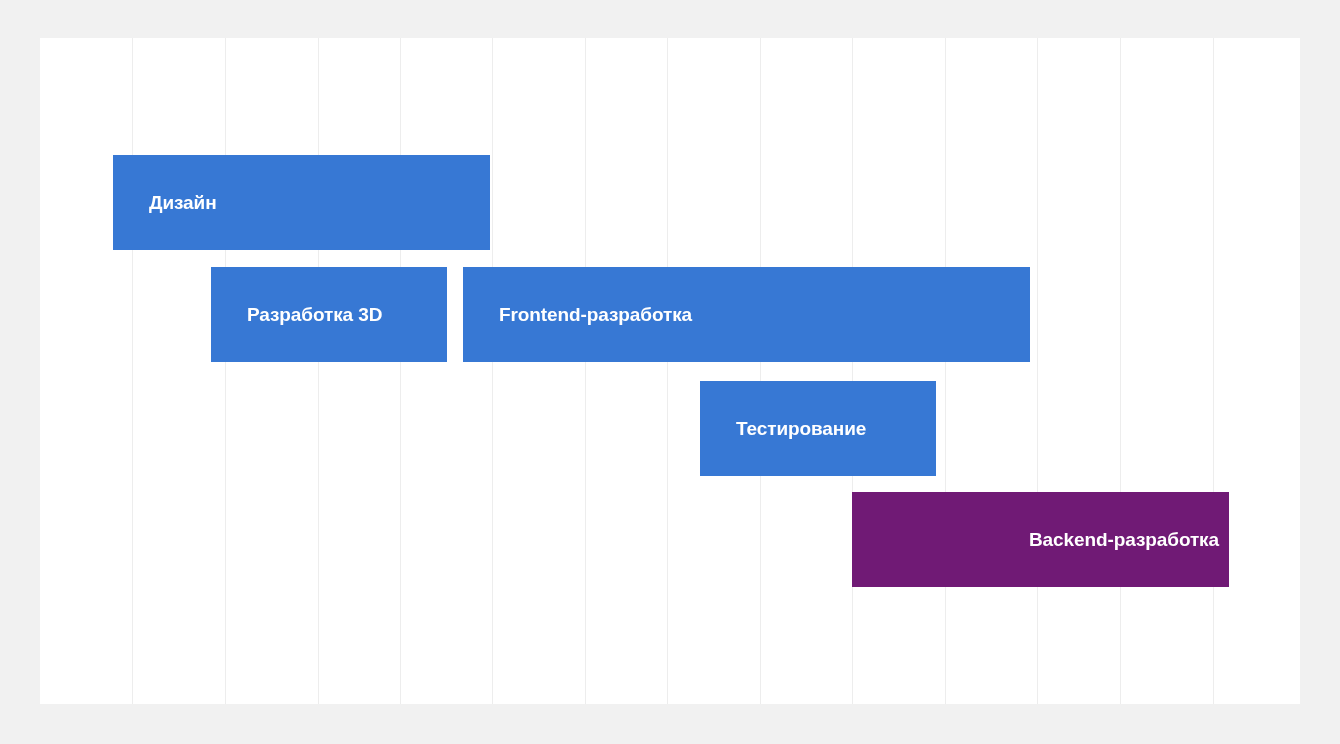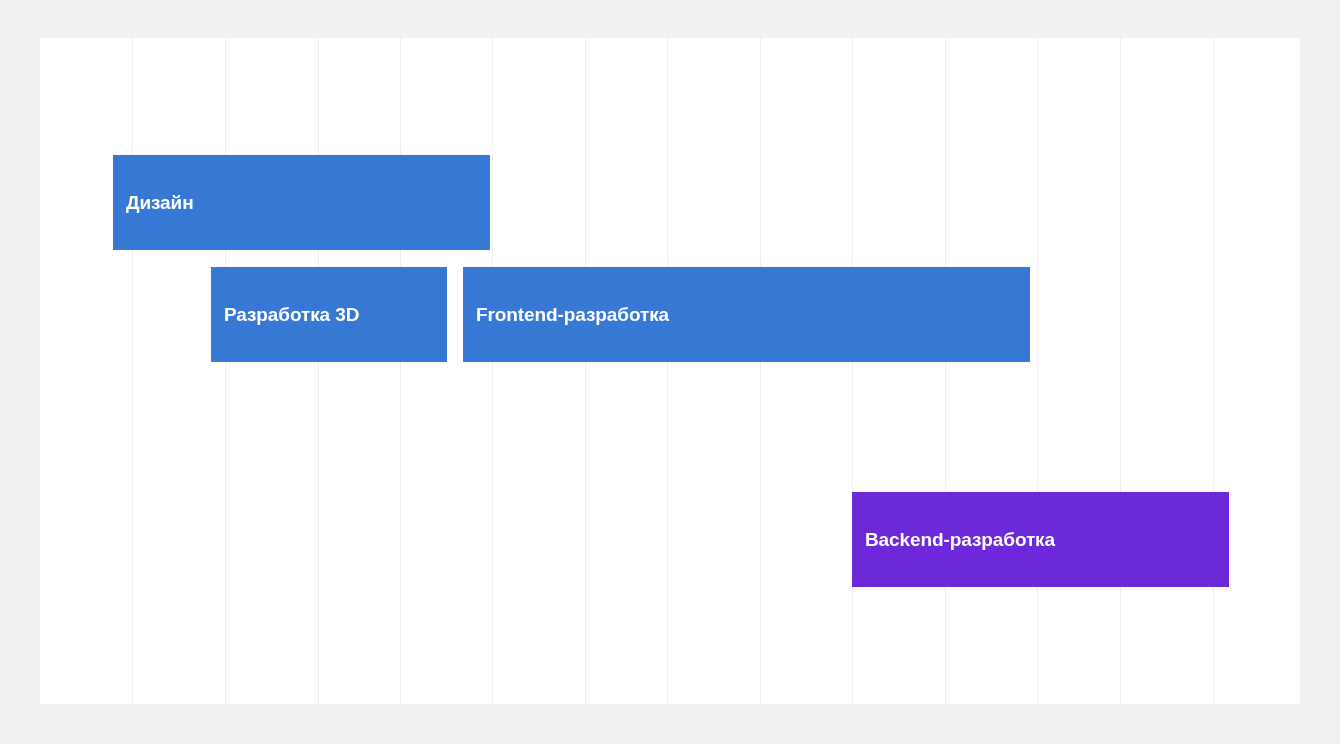--- a/index.html
+++ b/index.html
@@ -57,21 +57,21 @@
     width: 100%;
     height: 100%;
   }
   .task-bar {
     position: absolute;
     height: 95px;
     background: #3778D4;
     display: flex;
     align-items: center;
     box-sizing: border-box;
-    padding-left: 13px;
+    padding-left: 36px;
     padding-right: 10px;
   }
   .task-bar-label {
     color: #FFFFFF;
     font-family: "Liberation Sans", sans-serif;
     font-size: 19px;
     font-weight: bold;
     letter-spacing: -0.1px;
     white-space: nowrap;
     line-height: 1;
@@ -103,20 +103,23 @@
     <div id="bars-layer">
         <div class="task-bar" style="left: 73px; top: 117px; width: 377px; height: 95px; background: rgb(55, 120, 212);">
           <span class="task-bar-label" style="color: rgb(255, 255, 255);">Дизайн</span>
         </div>
         <div class="task-bar" style="left: 171px; top: 229px; width: 236px; height: 95px; background: rgb(55, 120, 212); align-items: center;">
           <span class="task-bar-label" style="color: rgb(255, 255, 255);">Разработка 3D</span>
         </div>
         <div class="task-bar" style="left: 423px; top: 229px; width: 567px; height: 95px; background: rgb(55, 120, 212);">
           <span class="task-bar-label" style="color: rgb(255, 255, 255); text-align: right;">Frontend-разработка</span>
         </div>
-        <div class="task-bar" style="left: 812px; top: 454px; width: 377px; height: 95px; background: #6d28d9;">
+        <div class="task-bar" style="left: 660px; top: 343px; width: 236px; height: 95px; background: rgb(55, 120, 212);">
+          <span class="task-bar-label" style="color: rgb(255, 255, 255);">Тестирование</span>
+        </div>
+        <div class="task-bar" style="left: 812px; top: 454px; width: 377px; height: 95px; background: #701a75; justify-content: flex-end;">
           <span class="task-bar-label" style="color: rgb(255, 255, 255);">Backend-разработка</span>
         </div>
       </div>
 
   </div>
 
 </div>
 
 </body></html>

